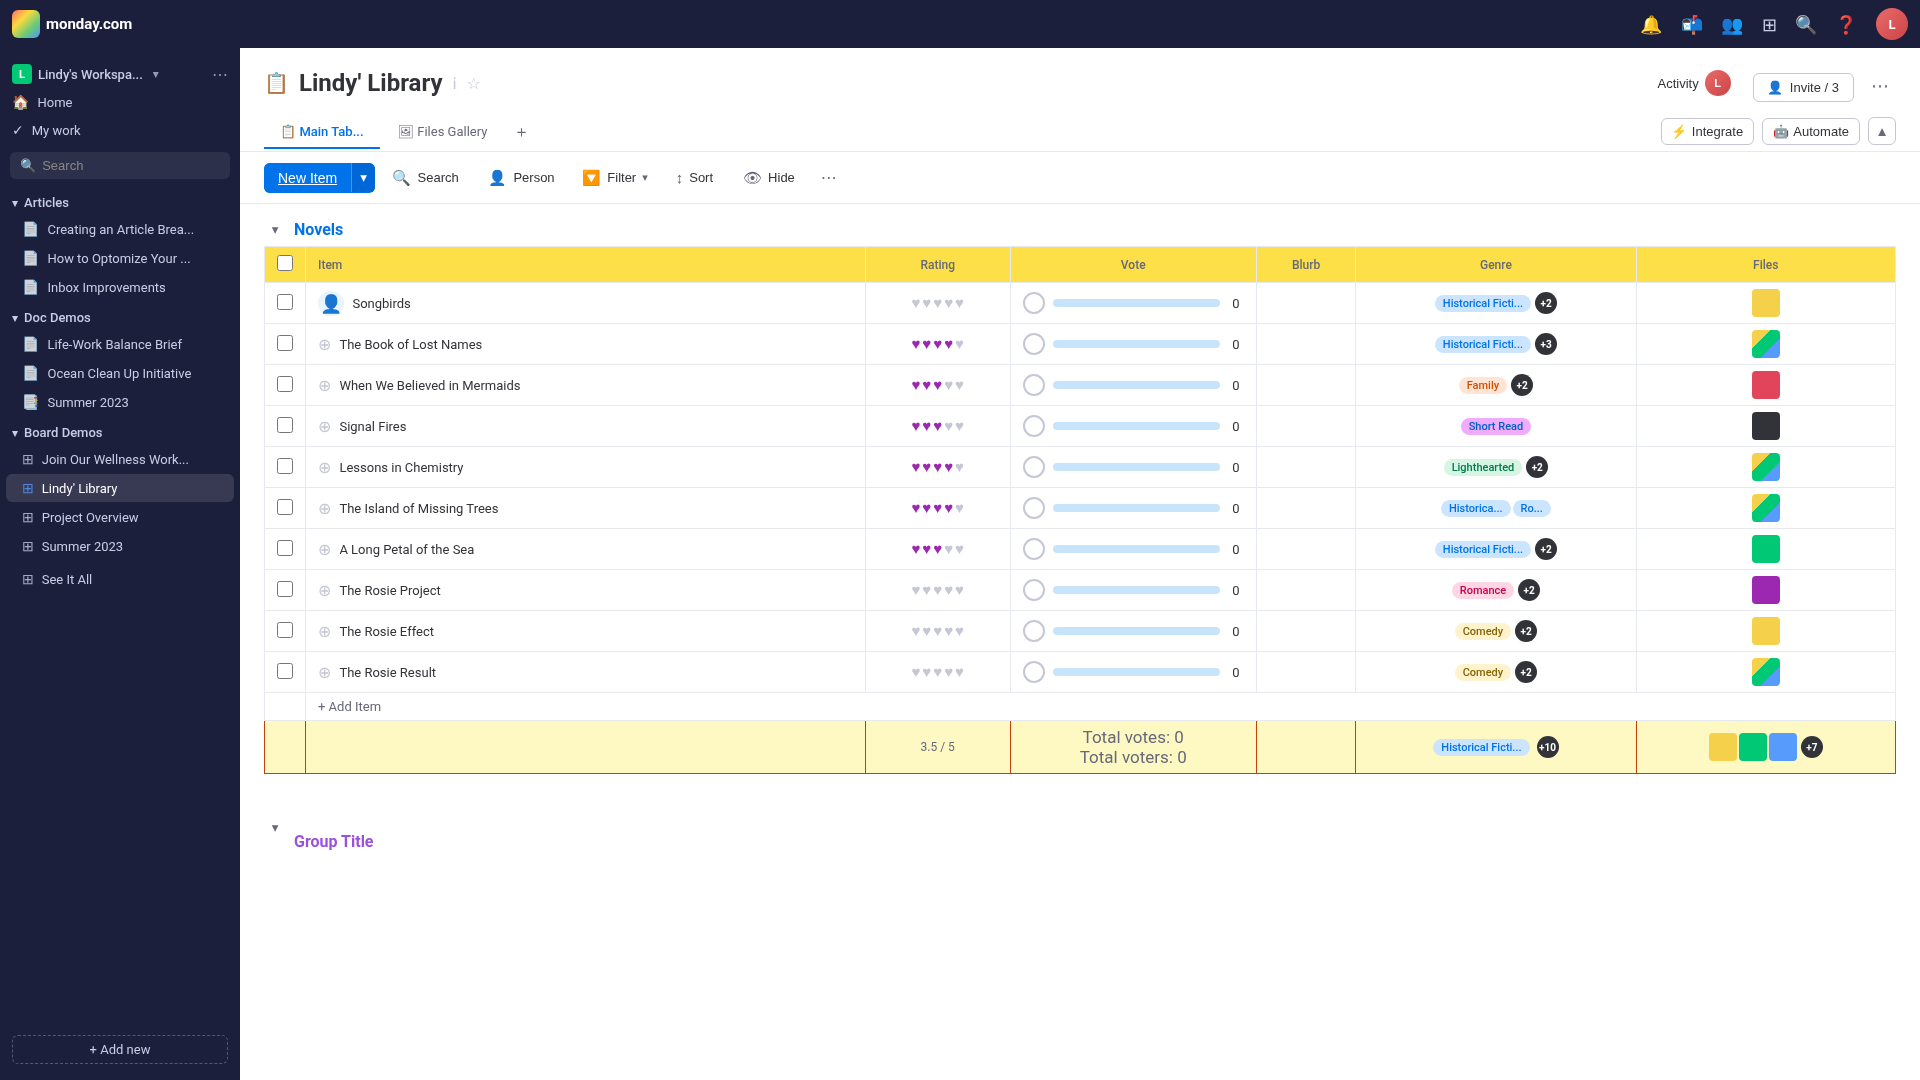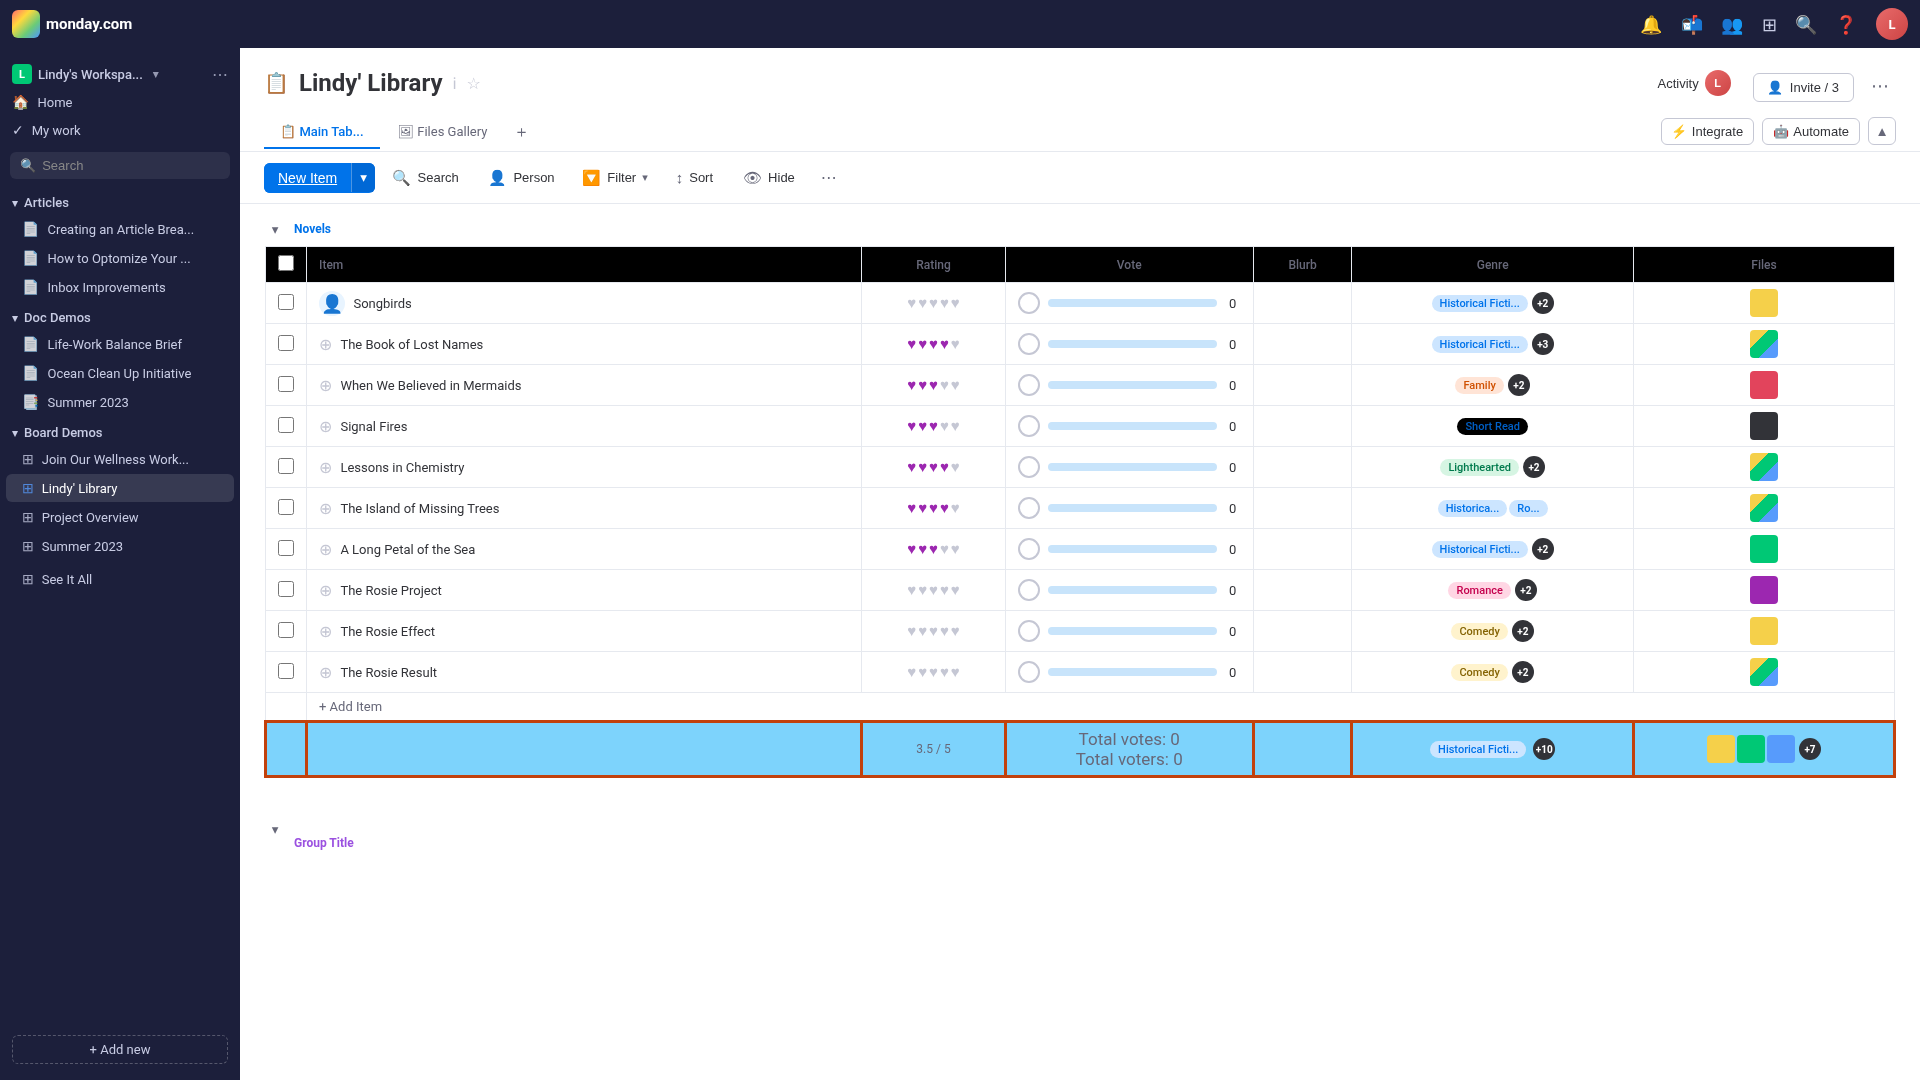--- a/index.html
+++ b/index.html
@@ -80,27 +80,27 @@
     .tool-btn-icon { font-size: 15px; color: #676879; }
     .filter-btn { display: flex; align-items: center; gap: 6px; padding: 6px 10px; border: none; background: transparent; cursor: pointer; font-size: 13px; color: #323338; border-radius: 6px; }
     .more-tools-btn { padding: 6px 8px; border: none; background: transparent; cursor: pointer; border-radius: 6px; color: #676879; font-size: 16px; }
 
     
     .table-area { flex: 1; overflow-y: auto; padding: 0 24px 24px 24px; }
 
     .group-section { margin-bottom: 16px; }
     .group-header { display: flex; align-items: center; gap: 8px; padding: 14px 0 6px 0; }
     .group-collapse-btn { width: 22px; height: 22px; border: none; background: transparent; cursor: pointer; border-radius: 4px; display: flex; align-items: center; justify-content: center; color: #676879; }
-    .group-title { font-size: 12px; font-weight: 700; cursor: pointer; }
+    .group-title { font-size: 16px; font-weight: 700; cursor: pointer; }
     .group-title.novels { color: #0073ea; }
     .group-title.group2 { color: #9b51e0; margin-top: 28px; }
 
     .data-table { width: 100%; border-collapse: collapse; }
     .data-table th {
-      background: #000000; border: 1px solid #e6e9ef; padding: 8px 12px;
+      background: #fde047; border: 1px solid #e6e9ef; padding: 8px 12px;
       text-align: center; font-weight: 500; color: #676879; font-size: 12px; white-space: nowrap;
     }
     .data-table th.item-col { text-align: left; min-width: 300px; }
     .data-table td {
       border: 1px solid #e6e9ef; padding: 6px 12px;
       text-align: center; font-size: 13px; color: #323338;
     }
     .data-table td.item-cell { text-align: left; }
     .checkbox { width: 16px; height: 16px; accent-color: #0073ea; cursor: pointer; }
     .check-col { width: 36px; padding: 6px; text-align: center; border: 1px solid #e6e9ef; }
@@ -112,35 +112,35 @@
     .star.empty { color: #c5c7d4; }
 
     
     .vote-cell { display: flex; align-items: center; gap: 8px; justify-content: center; }
     .vote-circle { width: 22px; height: 22px; border-radius: 50%; border: 2px solid #c5c7d4; background: white; cursor: pointer; }
     .vote-bar { flex: 1; height: 8px; background: #c8e4fb; border-radius: 4px; }
 
     
     .genre-tag { display: inline-block; padding: 2px 8px; border-radius: 12px; font-size: 11px; font-weight: 500; background: #cce5ff; color: #0073ea; white-space: nowrap; }
     .genre-tag.family { background: #ffe4d6; color: #d05000; }
-    .genre-tag.short { background: #000000; color: #0060c7; }
+    .genre-tag.short { background: #f0abfc; color: #0060c7; }
     .genre-tag.lighthearted { background: #d6f5e3; color: #007a4d; }
     .genre-tag.romance { background: #ffd6e4; color: #c4004d; }
     .genre-tag.comedy { background: #fff3cd; color: #856404; }
     .genre-extra { display: inline-flex; width: 22px; height: 22px; border-radius: 50%; background: #323338; color: white; font-size: 10px; font-weight: 700; align-items: center; justify-content: center; margin-left: 4px; }
 
     
     .file-thumb { width: 28px; height: 28px; border-radius: 4px; display: inline-block; background: #e6e9ef; }
     .file-extra { display: inline-flex; width: 22px; height: 22px; border-radius: 50%; background: #323338; color: white; font-size: 10px; font-weight: 700; align-items: center; justify-content: center; margin-left: 2px; }
 
     
     .add-item-row td { color: #676879; cursor: pointer; text-align: left; }
 
     
-    .summary-row td { background: #7dd3fc; font-size: 12px; color: #676879; border: 3px solid #c2410c; }
+    .summary-row td { background: #fef9c3; font-size: 12px; color: #676879; border: 1px solid #c2410c; }
 
     
     .person-add { color: #c5c7d4; cursor: pointer; font-size: 16px; }
     .person-active { color: #0073ea; font-size: 16px; }
 
     
     ::-webkit-scrollbar { width: 6px; height: 6px; }
     ::-webkit-scrollbar-track { background: transparent; }
     ::-webkit-scrollbar-thumb { background: #c5c7d4; border-radius: 3px; }
 

